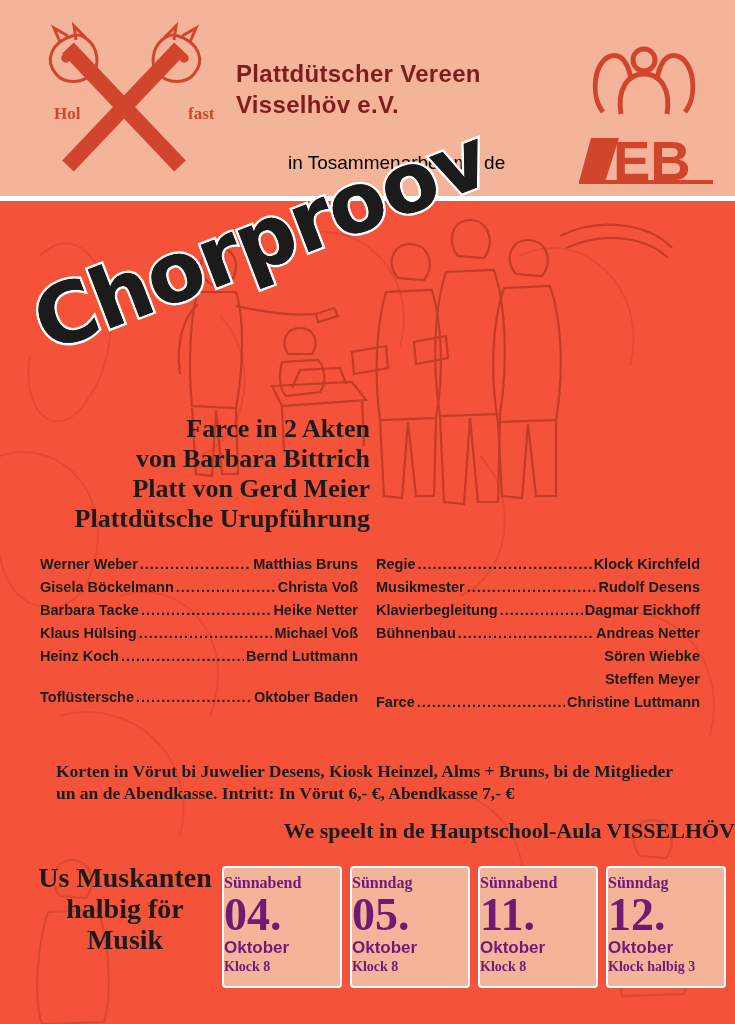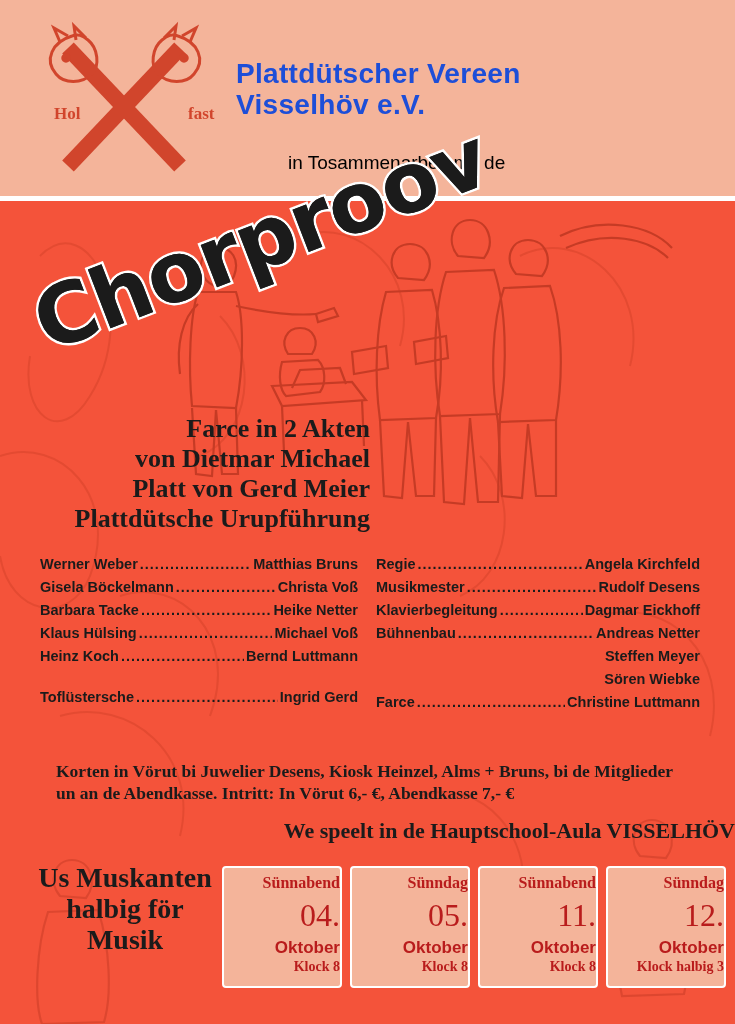--- a/index.html
+++ b/index.html
@@ -42,23 +42,23 @@
     margin-left: 16px;
   }
   .hol-text { left: 38px; top: 104px; }
   .fast-text { left: 172px; top: 104px; }
   .org-name {
     position: absolute;
     left: 236px;
     top: 58px;
     font-family: "Liberation Sans", sans-serif;
     font-weight: bold;
-    font-size: 28px;
+    font-size: 24px;
     line-height: 31px;
-    color: #1d4ed8;
+    color: #7f1d1d;
     letter-spacing: 0.3px;
   }
   .coop-text {
     position: absolute;
     left: 288px;
     top: 152px;
     font-family: "Liberation Sans", sans-serif;
     font-size: 19px;
     color: #000000;
   }
@@ -208,35 +208,35 @@
     top: 866px;
     display: flex;
     gap: 8px;
   }
   .date-card {
     width: 120px;
     height: 122px;
     background: #f4b49a;
     border: 2px solid #ffffff;
     border-radius: 4px;
-    text-align: right;
-    color: #b91c1c;
+    text-align: left;
+    color: #701a75;
     padding-top: 6px;
     box-sizing: border-box;
   }
   .date-weekday {
     font-family: "Liberation Serif", serif;
     font-weight: bold;
     font-size: 16px;
     line-height: 18px;
   }
   .date-day {
     font-family: "Liberation Serif", serif;
-    font-weight: normal;
-    font-size: 32px;
+    font-weight: bold;
+    font-size: 46px;
     line-height: 46px;
   }
   .date-month {
     font-family: Liberation Sans, sans-serif;
     font-weight: bold;
     font-size: 17px;
     line-height: 20px;
   }
   .date-time {
     font-family: "Liberation Serif", serif;
@@ -274,20 +274,37 @@
     <div class="hol-text">Hol</div>
     <div class="fast-text">fast</div>
 
     <div class="org-name">
       <div>Plattdütscher Vereen</div>
       <div>Visselhöv e.V.</div>
     </div>
 
     <div class="coop-text">in Tosammenarbeit mit de</div>
 
+    <div class="leb-logo">
+      <svg width="142" height="150" viewBox="0 0 142 150">
+        <g fill="none" stroke="#d1452c" stroke-width="5">
+          <path d="M30,78 C16,60 22,26 38,22 C50,19 56,32 58,46"></path>
+          <path d="M112,78 C126,60 120,26 104,22 C92,19 86,32 84,46"></path>
+          <path d="M48,80 C44,56 54,40 71,40 C88,40 98,56 94,80"></path>
+          <circle cx="71" cy="26" r="11"></circle>
+        </g>
+        <g fill="#d1452c">
+          <path d="M18,104 L46,104 L32,148 L6,148 Z"></path>
+        </g>
+        <text x="40" y="146" font-family="Liberation Sans, sans-serif" font-size="56" font-weight="bold" fill="#d1452c">EB</text>
+        <g fill="none" stroke="#d1452c" stroke-width="4">
+          <path d="M6,148 L140,148"></path>
+        </g>
+      </svg>
+    </div>
   </div>
 
   <div class="bg-art">
     <svg width="735" height="828" viewBox="0 0 735 828">
       <g stroke="#c43a22" stroke-width="2" fill="none" opacity="0.75">
 
         <path d="M40,60 C90,10 140,120 90,200 C60,250 20,220 30,160"></path>
         <path d="M0,260 C60,240 120,300 90,380 C70,430 10,420 0,360"></path>
         <path d="M120,400 C180,380 240,440 210,520"></path>
         <path d="M300,40 C360,20 420,80 400,150"></path>
@@ -348,21 +365,21 @@
     </svg>
   </div>
 
   <div class="title-wrap">
     <div class="title-chorproov">Chorproov</div>
     <div class="title-chorproov-fill">Chorproov</div>
   </div>
 
   <div class="subtitle">
     <div>Farce in 2 Akten</div>
-    <div>von Dietmar Michael</div>
+    <div>von Barbara Bittrich</div>
     <div>Platt von Gerd Meier</div>
     <div>Plattdütsche Urupführung</div>
   </div>
 
   <div class="cast cast-left">
     <div class="cast-row">
       <span class="cast-role">Werner Weber</span>
       <span class="cast-dots">..............................................</span>
       <span class="cast-name">Matthias Bruns</span>
     </div>
@@ -383,50 +400,50 @@
     </div>
     <div class="cast-row">
       <span class="cast-role">Heinz Koch</span>
       <span class="cast-dots">..............................................</span>
       <span class="cast-name">Bernd Luttmann</span>
     </div>
     <div class="cast-gap"></div>
     <div class="cast-row">
       <span class="cast-role">Toflüstersche</span>
       <span class="cast-dots">..............................................</span>
-      <span class="cast-name">Ingrid Gerd</span>
+      <span class="cast-name">Oktober Baden</span>
     </div>
   </div>
 
   <div class="cast cast-right">
     <div class="cast-row">
       <span class="cast-role">Regie</span>
       <span class="cast-dots">..............................................</span>
-      <span class="cast-name">Angela Kirchfeld</span>
+      <span class="cast-name">Klock Kirchfeld</span>
     </div>
     <div class="cast-row">
       <span class="cast-role">Musikmester</span>
       <span class="cast-dots">..............................................</span>
       <span class="cast-name">Rudolf Desens</span>
     </div>
     <div class="cast-row">
       <span class="cast-role">Klavierbegleitung</span>
       <span class="cast-dots">..............................................</span>
       <span class="cast-name">Dagmar Eickhoff</span>
     </div>
     <div class="cast-row">
       <span class="cast-role">Bühnenbau</span>
       <span class="cast-dots">..............................................</span>
       <span class="cast-name">Andreas Netter</span>
+    </div>
+    <div class="cast-row solo">
+      <span class="cast-name">Sören Wiebke</span>
     </div>
     <div class="cast-row solo">
       <span class="cast-name">Steffen Meyer</span>
-    </div>
-    <div class="cast-row solo">
-      <span class="cast-name">Sören Wiebke</span>
     </div>
     <div class="cast-row">
       <span class="cast-role">Farce</span>
       <span class="cast-dots">..............................................</span>
       <span class="cast-name">Christine Luttmann</span>
     </div>
   </div>
 
   <div class="info">Korten in Vörut bi Juwelier Desens, Kiosk Heinzel, Alms + Bruns, bi de Mitglieder un an de Abendkasse. Intritt: In Vörut 6,- €, Abendkasse 7,- €</div>
 

